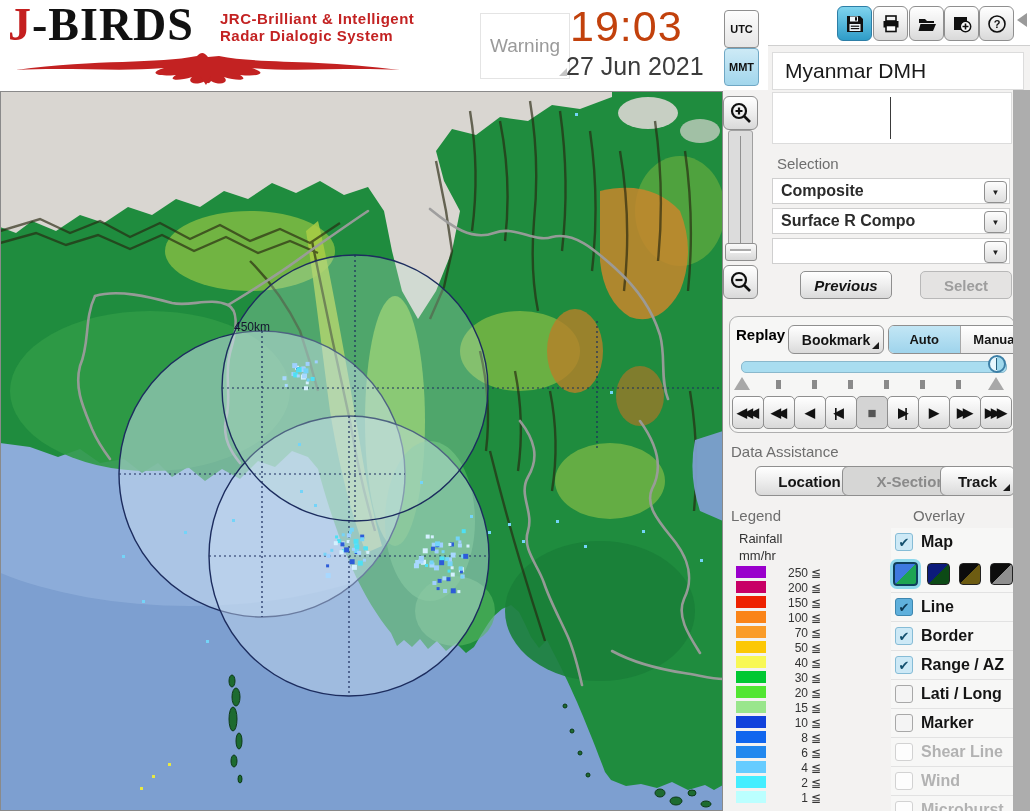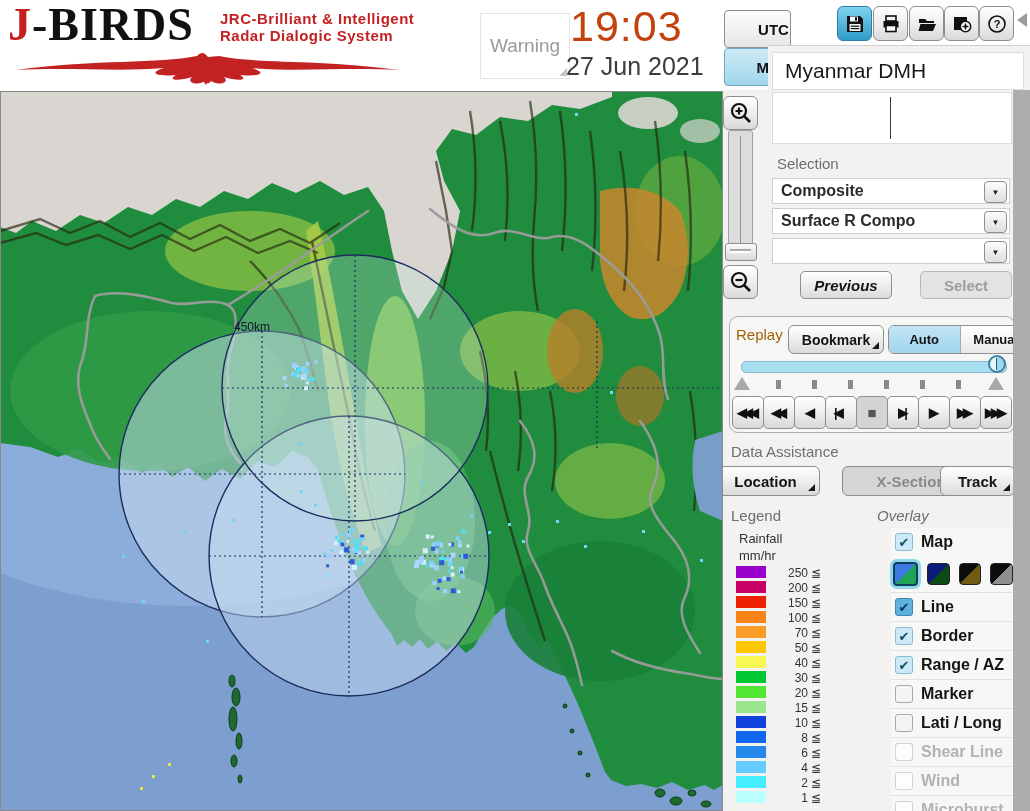--- a/index.html
+++ b/index.html
@@ -10,21 +10,21 @@
   #header{position:absolute;left:0;top:0;width:1030px;height:90px;background:#fff;}
   #logo{position:absolute;left:8px;top:2px;width:410px;height:86px;}
   #brand{font-family:"Liberation Serif",serif;font-weight:bold;font-size:46px;line-height:46px;color:#111;letter-spacing:1px;white-space:nowrap;}
   #brand .j{color:#c41f1f;}
   #tagline{position:absolute;left:212px;top:8px;color:#c32222;font-weight:bold;font-size:15px;line-height:17px;letter-spacing:.5px;white-space:nowrap;}
   #eagle{position:absolute;left:0px;top:48px;}
   #warning-btn{position:absolute;left:480px;top:13px;width:88px;height:64px;background:#fff;border:1px solid #e4e4e4;color:#9a9a9a;font-size:19px;display:flex;align-items:center;justify-content:center;}
   #warning-btn::after{content:"";position:absolute;right:2px;bottom:2px;border-left:8px solid transparent;border-bottom:8px solid #c4c4c4;}
   #clock-time{position:absolute;left:570px;top:2px;width:160px;font-size:43px;color:#c2410c;letter-spacing:1px;}
   #clock-date{position:absolute;left:566px;top:52px;width:170px;font-size:25px;color:#3c3c3c;white-space:nowrap;}
-  .tzbtn{position:absolute;left:724px;width:33px;height:36px;border:1px solid #8f8f8f;border-radius:4px;font-size:15px;font-weight:bold;color:#111;display:flex;align-items:center;justify-content:center;background:linear-gradient(#fdfdfd,#e6e6e6);padding-left:32px;}
+  .tzbtn{position:absolute;left:724px;width:33px;height:36px;border:1px solid #8f8f8f;border-radius:4px;font-size:11px;font-weight:bold;color:#111;display:flex;align-items:center;justify-content:center;background:linear-gradient(#fdfdfd,#e6e6e6);}
   #tz-utc{top:10px;}
   #tz-mmt{top:48px;background:linear-gradient(#cdeaf6,#a2d6ec);border-color:#6fa7c4;}
   .toolbtn{position:absolute;top:6px;width:33px;height:33px;border:1px solid #8f8f8f;border-radius:6px;background:linear-gradient(#ffffff,#ececec 55%,#d9d9d9);display:flex;align-items:center;justify-content:center;}
   .toolbtn.blue{background:linear-gradient(#7fd4ee,#2f9cc8);border-color:#2d7ea6;}
   #collapse-arrow{position:absolute;left:1017px;top:13px;width:0;height:0;border-top:7px solid transparent;border-bottom:7px solid transparent;border-right:10px solid #9a9a9a;}
 
   
   #panel-top{position:absolute;left:768px;top:45px;width:262px;height:45px;background:#f3f2f1;border-top:1px solid #cfcfcf;}
   #panel{position:absolute;left:723px;top:90px;width:307px;height:721px;background:#f3f2f1;}
   #scroll-strip{position:absolute;left:1013px;top:90px;width:17px;height:721px;background:#adadad;}
@@ -36,47 +36,47 @@
   #selection-label{left:777px;top:155px;}
   .dd-field{position:absolute;left:772px;width:238px;height:26px;background:#fff;border:1px solid #cfcfcf;display:flex;align-items:center;padding-left:8px;box-sizing:border-box;font-size:16px;font-weight:bold;color:#2b2b2b;}
   .dd-arrow{position:absolute;right:2px;top:2px;width:21px;height:20px;border:1px solid #8f8f8f;border-radius:4px;background:linear-gradient(#fdfdfd,#dedede);font-size:8px;color:#222;display:flex;align-items:center;justify-content:center;}
   .pbtn{position:absolute;height:26px;border:1px solid #8f8f8f;border-radius:5px;background:linear-gradient(#ffffff,#ececec 55%,#dadada);font-size:15px;font-weight:bold;color:#141414;display:flex;align-items:center;justify-content:center;}
   .pbtn.disabled{color:#9d9d9d;}
   #previous-btn{left:800px;top:271px;width:90px;font-style:italic;}
   #select-btn{left:920px;top:271px;width:90px;background:#e4e3e2;border-color:#b8b8b8;}
 
   
   #replay-group{left:729px;top:316px;width:284px;height:115px;border:1px solid #aeaeae;border-radius:9px;background:#f6f6f5;}
-  #replay-label{position:absolute;left:6px;top:9px;font-size:15px;color:#a16207;}
+  #replay-label{position:absolute;left:6px;top:9px;font-size:15px;color:#000000;font-weight:bold;}
   #bookmark-btn{position:absolute;left:58px;top:8px;width:94px;height:27px;border:1px solid #8f8f8f;border-radius:6px;background:linear-gradient(#ffffff,#ececec 55%,#dadada);font-size:14px;font-weight:bold;color:#141414;display:flex;align-items:center;justify-content:center;}
   .corner-tri::after{content:"";position:absolute;right:4px;bottom:4px;border-left:7px solid transparent;border-bottom:7px solid #1a1a1a;}
   .corner-tri.gray::after{border-bottom-color:#8a8a8a;}
   #mode-seg{position:absolute;left:158px;top:8px;width:142px;height:27px;border:1px solid #8f8f8f;border-radius:6px;overflow:hidden;display:flex;background:#fff;}
   .seg{flex:1;display:flex;align-items:center;justify-content:center;font-size:13px;font-weight:bold;color:#141414;}
   .seg.on{background:linear-gradient(#c2e6f5,#9fd4ec);}
   .seg.off{background:linear-gradient(#ffffff,#e9e9e9);border-left:1px solid #a8a8a8;}
   #replay-track{position:absolute;left:11px;top:44px;width:264px;height:10px;background:#a9ddf0;border:1px solid #8ab8cc;border-radius:5px;}
   #replay-handle{position:absolute;left:258px;top:38px;width:18px;height:18px;border:2px solid #3d7fa6;border-radius:50%;background:linear-gradient(90deg,#e8f7fd 48%,#9fd8ec 52%);box-sizing:border-box;}
   #replay-handle::after{content:"";position:absolute;left:6px;top:1px;width:1px;height:12px;background:#28607e;}
   .tick-sq{position:absolute;top:63px;width:5px;height:9px;background:#8a8a8a;}
   .tick-tri{position:absolute;top:60px;width:0;height:0;border-left:8px solid transparent;border-right:8px solid transparent;border-bottom:13px solid #a8a8a8;}
   #playback-row{position:absolute;left:2px;top:79px;width:280px;height:32px;}
   .pb-btn{position:absolute;top:0;width:30px;height:31px;border:1px solid #8f8f8f;border-radius:5px;background:linear-gradient(#ffffff,#ececec 55%,#d8d8d8);display:flex;align-items:center;justify-content:center;font-size:13px;font-weight:bold;color:#111;letter-spacing:-4px;text-indent:-4px;}
   .pb-btn.pressed{background:#d4d4d4;color:#555;font-size:15px;letter-spacing:0;text-indent:0;}
 
   
   #assist-label{left:731px;top:443px;}
   .da-btn{position:absolute;top:466px;height:28px;border:1px solid #8f8f8f;border-radius:6px;background:linear-gradient(#ffffff,#ececec 55%,#dadada);font-size:15px;font-weight:bold;color:#141414;display:flex;align-items:center;justify-content:center;}
-  #location-btn{left:711px;width:107px;align-items:center;}
+  #location-btn{left:755px;width:107px;align-items:center;}
   #xsection-btn{left:842px;width:94px;background:#d6d6d5;color:#8a8a8a;padding-left:21px;}
   #track-btn{left:940px;width:73px;}
 
   
   #legend-label{left:731px;top:507px;}
-  #overlay-label{left:877px;top:507px;font-style:italic;}
+  #overlay-label{left:913px;top:507px;}
   #rainfall-1{left:739px;top:531px;font-size:13px;color:#333;}
   #rainfall-2{left:739px;top:548px;font-size:13px;color:#333;}
   #legend-rows{left:736px;top:566px;width:104px;}
   .lg-row{height:15px;display:flex;align-items:flex-start;}
   .lg-sw{width:30px;height:12px;}
   .lg-val{width:42px;text-align:right;font-size:12px;color:#333;}
   .lg-lte{font-size:12px;color:#333;margin-left:3px;}
 
   
   #overlay-rows{left:891px;top:528px;width:122px;}
@@ -355,25 +355,25 @@
       <div class="ov-row">
         <span class="cb checked">✔</span>
         <span class="ov-label">Border</span>
       </div>
       <div class="ov-row">
         <span class="cb checked">✔</span>
         <span class="ov-label">Range / AZ</span>
       </div>
       <div class="ov-row">
         <span class="cb"></span>
+        <span class="ov-label">Lati / Long</span>
+      </div>
+      <div class="ov-row">
+        <span class="cb"></span>
         <span class="ov-label">Marker</span>
-      </div>
-      <div class="ov-row">
-        <span class="cb"></span>
-        <span class="ov-label">Lati / Long</span>
       </div>
       <div class="ov-row">
         <span class="cb disabled"></span>
         <span class="ov-label dis">Shear Line</span>
       </div>
       <div class="ov-row">
         <span class="cb disabled"></span>
         <span class="ov-label dis">Wind</span>
       </div>
       <div class="ov-row">

